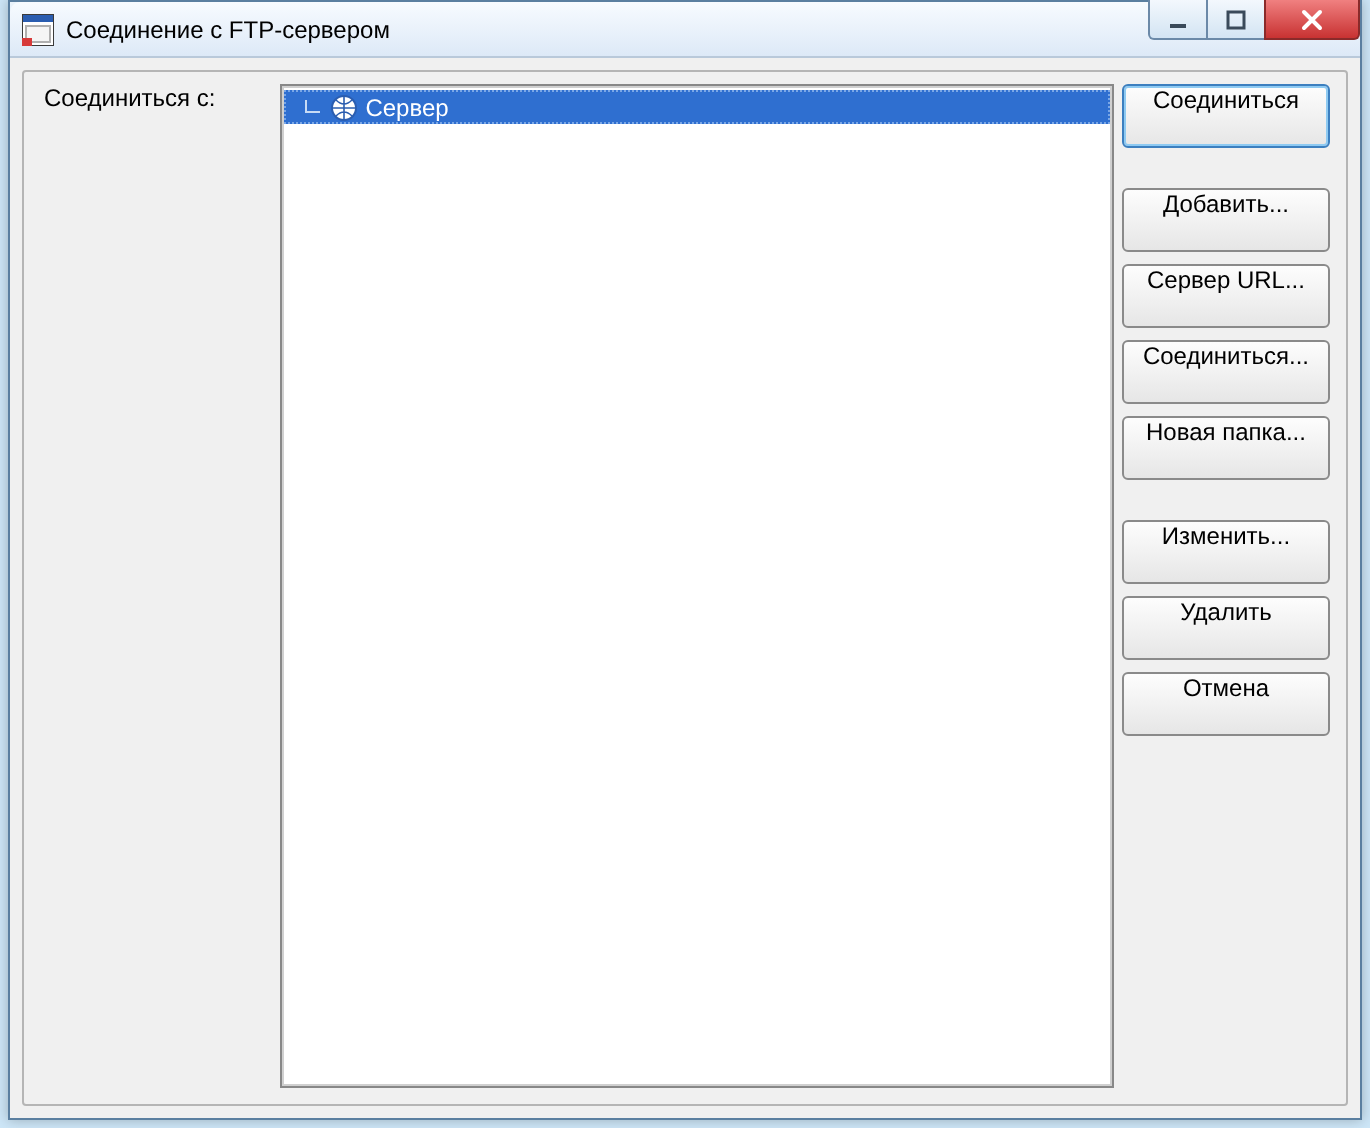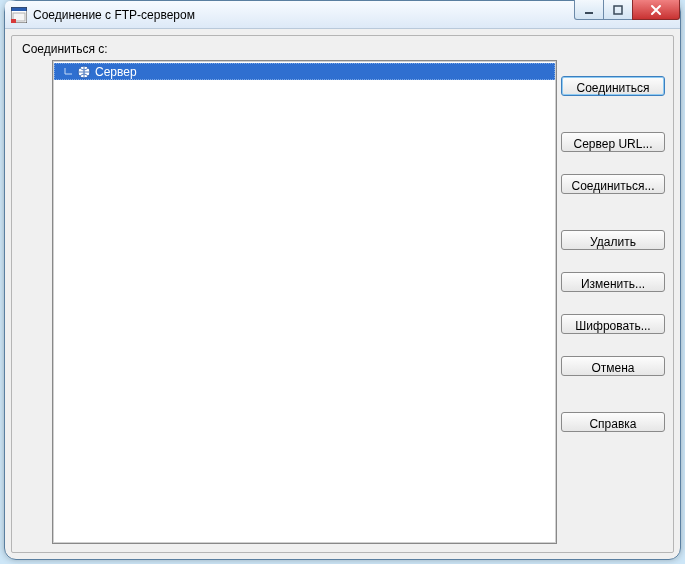--- a/index.html
+++ b/index.html
@@ -13,21 +13,21 @@
     background: #cde6f7;
     overflow: hidden;
   }
   .window {
     position: absolute;
     left: 4px;
     top: 0;
     width: 677px;
     height: 560px;
     border: 1px solid #5a7fa0;
-    border-radius: 12px;
+    border-radius: 0;
     background: linear-gradient(#eaf3fb, #d7e8f7 28px, #f0f0f0 28px, #f0f0f0);
     box-shadow: 0 0 6px rgba(0,0,0,0.25);
     display: flex;
     flex-direction: column;
   }
   .titlebar {
     height: 28px;
     display: flex;
     align-items: center;
     padding: 0 0 0 6px;
@@ -74,21 +74,21 @@
     font-weight: bold;
     font-size: 12px;
   }
   .client {
     flex: 1;
     margin: 6px;
     border: 1px solid #b5b5b5;
     background: #f0f0f0;
     border-radius: 2px;
     display: flex;
-    flex-direction: column;
+    flex-direction: row;
     padding: 6px 8px 8px 8px;
   }
   .connect-label {
     color: #000;
     margin: 0 0 4px 2px;
   }
   .body-row {
     flex: 1;
     display: flex;
     gap: 4px;
@@ -129,32 +129,31 @@
     display: inline-block;
   }
   .sidebar {
     width: 104px;
     display: flex;
     flex-direction: column;
     gap: 6px;
     padding-top: 0;
   }
   .btn {
-    height: 20px;
+    height: 32px;
     border: 1px solid #8a8a8a;
     border-radius: 3px;
     background: linear-gradient(#fdfdfd, #e6e6e6);
     font-size: 12px;
     color: #000;
     display: flex;
-    align-items: flex-end;
+    align-items: flex-start;
     justify-content: center;
     padding: 0 4px;
     cursor: default;
-    margin-top: 16px;
   }
   .btn.default {
     border: 1px solid #3c7fbf;
     box-shadow: 0 0 0 1px #8ecaf2 inset;
   }
   .gap { height: 8px; }
   
   svg { display:block; }
 </style>
 </head>
@@ -213,39 +212,39 @@
           <span>Сервер</span>
         </div>
       </div>
 
       <div class="sidebar">
         <div class="btn default">
             <span>Соединиться</span>
           </div>
         <div class="gap"></div>
         <div class="btn">
+            <span>Добавить...</span>
+          </div>
+        <div class="btn">
             <span>Сервер URL...</span>
           </div>
         <div class="btn">
             <span>Соединиться...</span>
           </div>
+        <div class="btn">
+            <span>Новая папка...</span>
+          </div>
         <div class="gap"></div>
         <div class="btn">
+            <span>Изменить...</span>
+          </div>
+        <div class="btn">
             <span>Удалить</span>
           </div>
         <div class="btn">
-            <span>Изменить...</span>
-          </div>
-        <div class="btn">
-            <span>Шифровать...</span>
-          </div>
-        <div class="btn">
             <span>Отмена</span>
           </div>
         <div class="gap"></div>
-        <div class="btn">
-            <span>Справка</span>
-          </div>
       </div>
 
     </div>
   </div>
 </div>
 
 </body></html>

